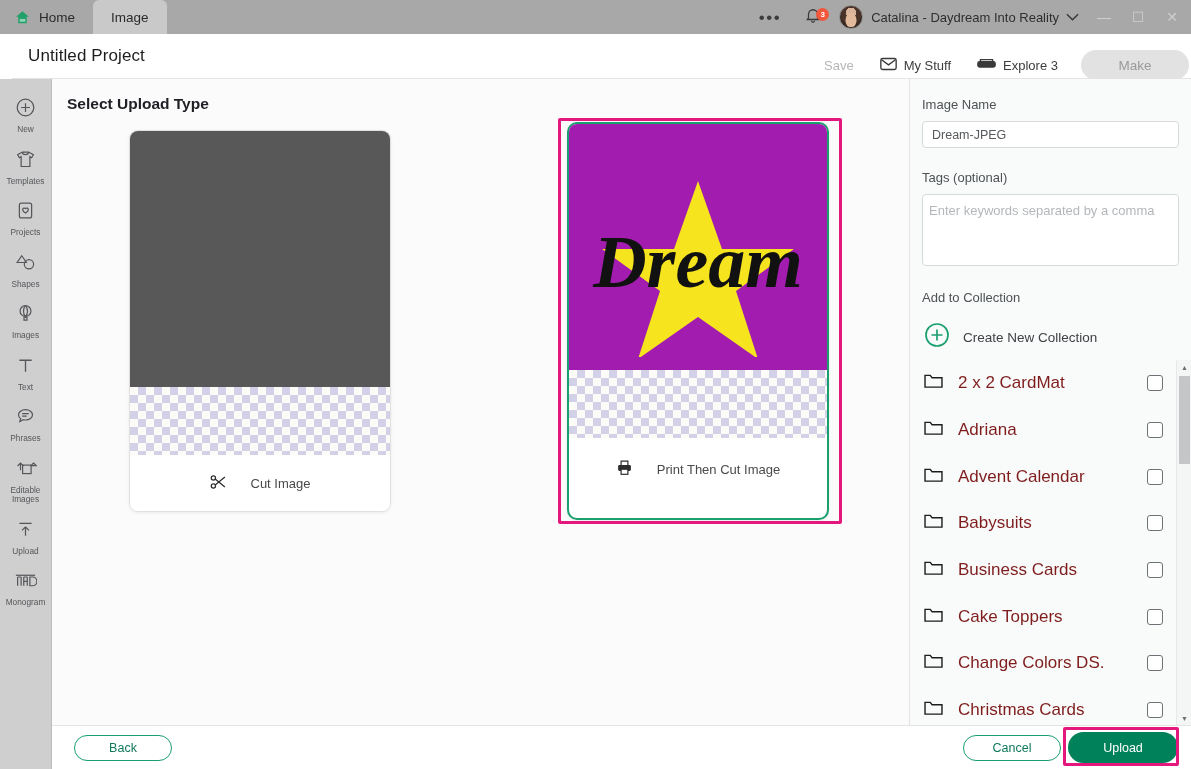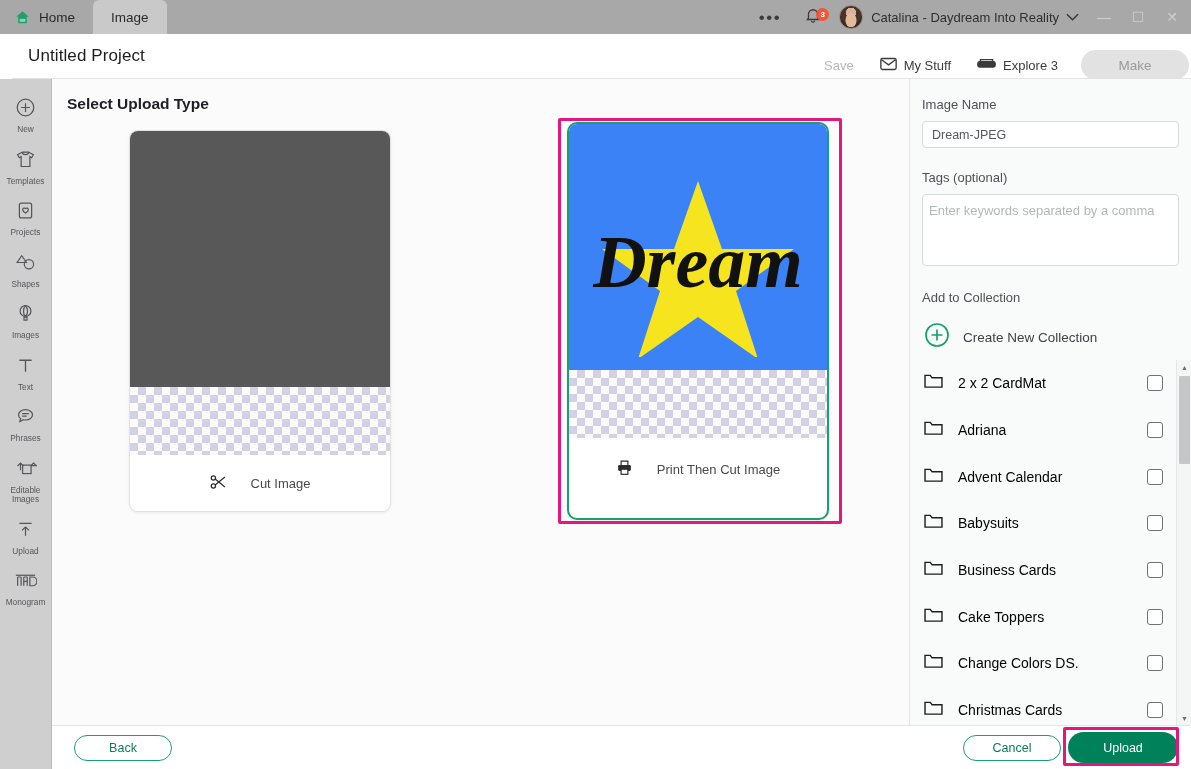--- a/index.html
+++ b/index.html
@@ -92,21 +92,21 @@
     box-shadow: 0 1px 3px rgba(0,0,0,.07);
   }
   #card-cut { left: 77px; top: 51px; width: 262px; height: 382px; }
   #card-ptc {
     left: 515px; top: 43px; width: 262px; height: 398px;
     border: 2px solid #1aa06e; border-radius: 10px;
   }
   .card-img { position: relative; width: 100%; }
   .cut-top { height: 256px; background: #585858; }
   .ptc-top {
-    height: 246px; background: #3b82f6; display: flex; align-items: center; justify-content: center;
+    height: 246px; background: #a21caf; display: flex; align-items: center; justify-content: center;
   }
   .checker {
     height: 68px;
     background-image:
       linear-gradient(45deg, #d3d1e8 25%, transparent 25%, transparent 75%, #d3d1e8 75%),
       linear-gradient(45deg, #d3d1e8 25%, transparent 25%, transparent 75%, #d3d1e8 75%);
     background-color: #fcfbf8;
     background-size: 16px 16px;
     background-position: 0 0, 8px 8px;
   }
@@ -136,21 +136,21 @@
     background: #fff; font-size: 13px; color: #55595c; padding: 8px 6px;
     resize: none; font-family: "Liberation Sans", sans-serif;
   }
   .tags-input::placeholder { color: #b3b7ba; }
   .newcol { display: flex; align-items: center; gap: 13px; }
   .newcol-text { font-size: 13.5px; color: #3f4246; }
   .collist { position: absolute; left: 0; top: 281px; width: 281px; height: 365px; overflow: hidden; }
   .colrow {
     display: flex; align-items: center; height: 46.7px; padding-left: 14px; padding-right: 28px;
   }
-  .colname { font-size: 14px; color: #000000; margin-left: 15px; }
+  .colname { font-size: 17px; color: #7f1d1d; margin-left: 15px; }
   .colcheck {
     margin-left: auto; width: 16px; height: 16px; border: 1.4px solid #6e7276;
     border-radius: 3px; background: #fff;
   }
   .scrollbar {
     position: absolute; right: 0; top: 281px; width: 15px; height: 365px;
     background: #f4f5f5; border-left: 1px solid #e6e7e8;
   }
   .sb-arrow { width: 15px; height: 14px; display: flex; align-items: center; justify-content: center; color: #6e6e6e; font-size: 7px; }
   .sb-thumb { position: absolute; left: 2px; top: 16px; width: 11px; height: 88px; background: #c4c6c7; border-radius: 1px; }

